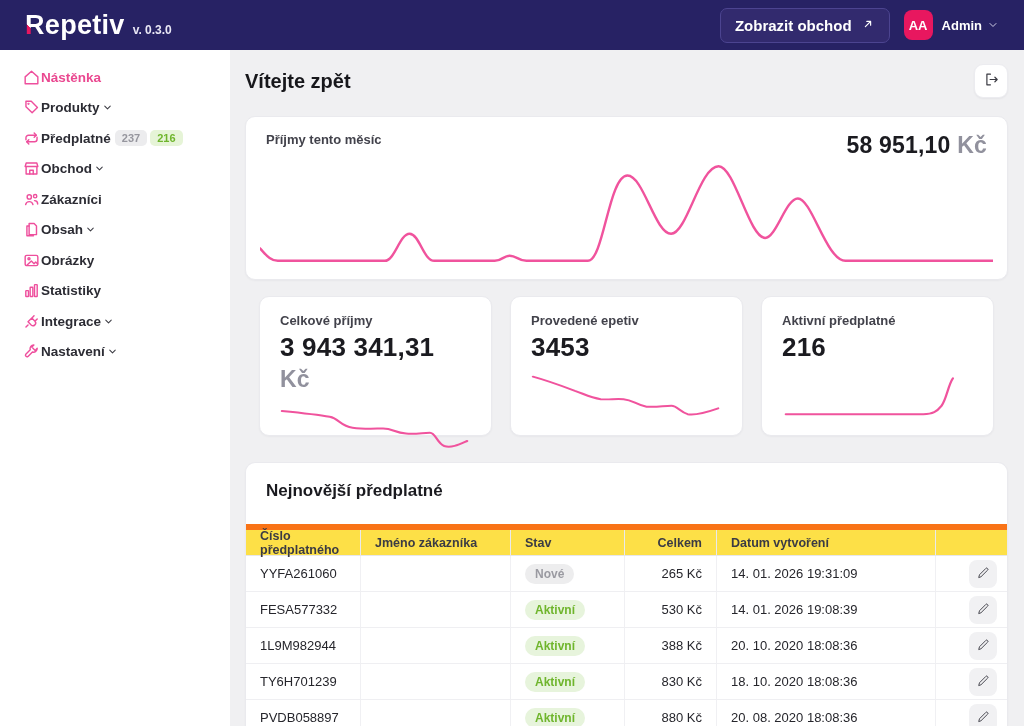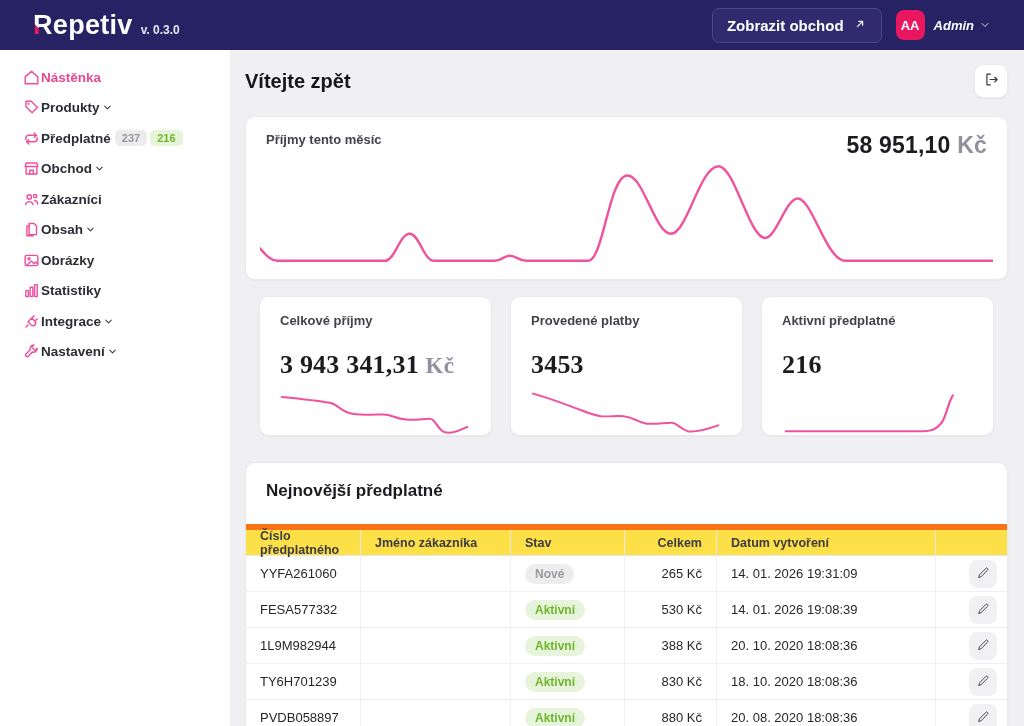--- a/index.html
+++ b/index.html
@@ -4,42 +4,42 @@
 <style>
   * { box-sizing: border-box; margin: 0; padding: 0; }
   html,body { width:1024px; height:726px; overflow:hidden; }
   body {
     font-family: "Liberation Sans", "DejaVu Sans", sans-serif;
     background:#f0f0f2; color:#1c1c22;
   }
   
   .topbar{
     height:50px; background:#272264; display:flex; align-items:center;
-    padding:0 33px; position:relative; z-index:5;
+    padding:0 25px; position:relative; z-index:5;
   }
   .logo{ display:flex; align-items:baseline; cursor:pointer; }
   .logo-word{ font-size:27px; font-weight:700; color:#fff; letter-spacing:.3px; }
   .logo-r{
     background:linear-gradient(45deg,#e8175f 36%,#ffffff 36%);
     -webkit-background-clip:text; background-clip:text; color:transparent;
   }
   .version{ font-size:12px; color:#e9e7f5; margin-left:8px; font-weight:600; }
   .topbar-right{ margin-left:auto; display:flex; align-items:center; }
   .shop-btn{
     display:flex; align-items:center; gap:9px; background:#322a6e;
     border:1px solid #4c4490; border-radius:7px; color:#fff;
     font-size:15px; font-weight:600; padding:8px 14px; cursor:pointer;
     font-family:inherit;
   }
   .user{ display:flex; align-items:center; margin-left:14px; cursor:pointer; }
   .avatar{
     width:29px; height:30px; border-radius:8px; background:#e8175f; color:#fff;
     font-size:13px; font-weight:700; display:flex; align-items:center; justify-content:center;
   }
-  .user-name{ color:#fff; font-size:13px; font-weight:600; margin:0 5px 0 9px;font-style:italic; }
+  .user-name{ color:#fff; font-size:13px; font-weight:600; margin:0 5px 0 9px; }
   .user .chev{ color:#cfcde4; display:flex; }
   
   .sidebar{
     position:fixed; top:50px; left:0; bottom:0; width:230px; background:#fff;
     padding-top:12px; z-index:4;
   }
   .side-item{
     display:flex; align-items:center; padding:6px 22px; height:30.5px;
     font-size:13.5px; font-weight:600; color:#2c2c34; cursor:pointer;
   }
@@ -64,21 +64,21 @@
     box-shadow:0 1px 2px rgba(20,20,40,.04);
   }
   .revenue-card{ height:164px; padding:15px 14px 8px; }
   .revenue-top{ display:flex; justify-content:space-between; align-items:flex-start; padding:0 6px; }
   .small-label{ font-size:13px; font-weight:600; color:#42424b; }
   .big-value{ font-size:23px; font-weight:800; color:#1b1b20; letter-spacing:.2px; }
   .currency{ color:#91919d; font-weight:700; }
   .revenue-chart{ width:100%; height:104px; display:block; margin-top:2px; }
   .stats-row{ display:flex; gap:18px; margin:16px 14px 0; }
   .stat-card{ flex:1; height:140px; padding:16px 20px 12px; }
-  .stat-value{ font-size:26px; font-weight:800; color:#1b1b20; margin-top:22px; letter-spacing:.2px;font-family:Liberation Serif, serif; }
+  .stat-value{ font-size:26px; font-weight:800; color:#1b1b20; margin-top:4px; letter-spacing:.2px; }
   .stat-value .currency{ font-size:23px; }
   .sparkline{ width:100%; height:50px; display:block; margin-top:7px; }
   
   .table-card{ margin-top:26px; border-radius:10px 10px 0 0; border-bottom:none; padding-top:18px; }
   .table-title{ font-size:17px; font-weight:700; color:#1a1a1f; padding:0 20px; margin-bottom:23px; }
   .t-head,.t-row{ display:grid; grid-template-columns:115px 150px 114px 92px 219px 1fr; }
   .t-head{ background:#fde047; border-top:6px solid #f97316; border-bottom:1px solid #e7e7ea; }
   .hc{ font-size:12.5px; font-weight:600; color:#3b3b44; padding:0 14px; height:25px;
        display:flex; align-items:center; border-right:1px solid #e9e9ec; }
   .hc:last-child{ border-right:none; }
@@ -277,21 +277,21 @@
 
   <section class="stats-row">
       <div class="card stat-card">
         <div class="small-label">Celkové příjmy</div>
         <div class="stat-value">3 943 341,31 <span class="currency">Kč</span></div>
         <svg class="sparkline" viewBox="0 0 200 60" preserveAspectRatio="none">
           <path fill="none" stroke="#f0539d" stroke-width="2.4" stroke-linecap="round" d="M2 12 C20 14 38 16 52 19 C62 21 63 30 76 32 C88 34 100 33 108 33 C118 33 120 38 132 39 C142 40 150 38 157 38 C163 38 164 50 172 54 C179 57 188 52 196 48"></path>
         </svg>
       </div>
       <div class="card stat-card">
-        <div class="small-label">Provedené platby</div>
+        <div class="small-label">Provedené epetiv</div>
         <div class="stat-value">3453</div>
         <svg class="sparkline" viewBox="0 0 200 60" preserveAspectRatio="none">
           <path fill="none" stroke="#f0539d" stroke-width="2.4" stroke-linecap="round" d="M2 8 C18 13 32 19 46 25 C56 29 62 33 73 35 C82 36 88 34 97 35 C107 36 110 42 121 44 C131 45 139 43 147 43 C153 43 156 50 164 53 C172 55 186 50 196 46"></path>
         </svg>
       </div>
       <div class="card stat-card">
         <div class="small-label">Aktivní předplatné</div>
         <div class="stat-value">216</div>
         <svg class="sparkline" viewBox="0 0 200 60" preserveAspectRatio="none">
           <path fill="none" stroke="#f0539d" stroke-width="2.4" stroke-linecap="round" d="M4 53 L148 53 C158 53 162 50 167 43 C172 36 174 18 179 10"></path>

